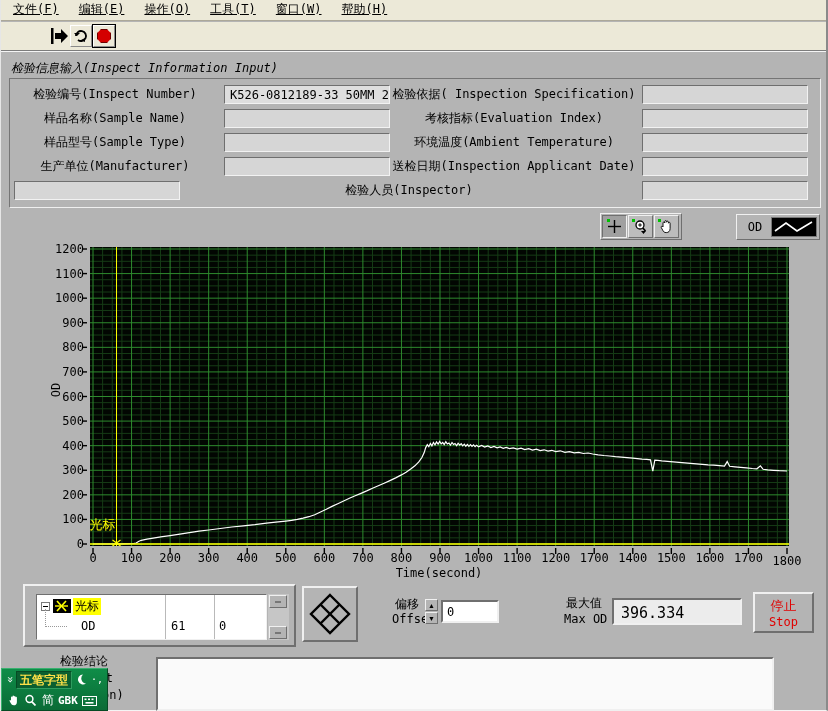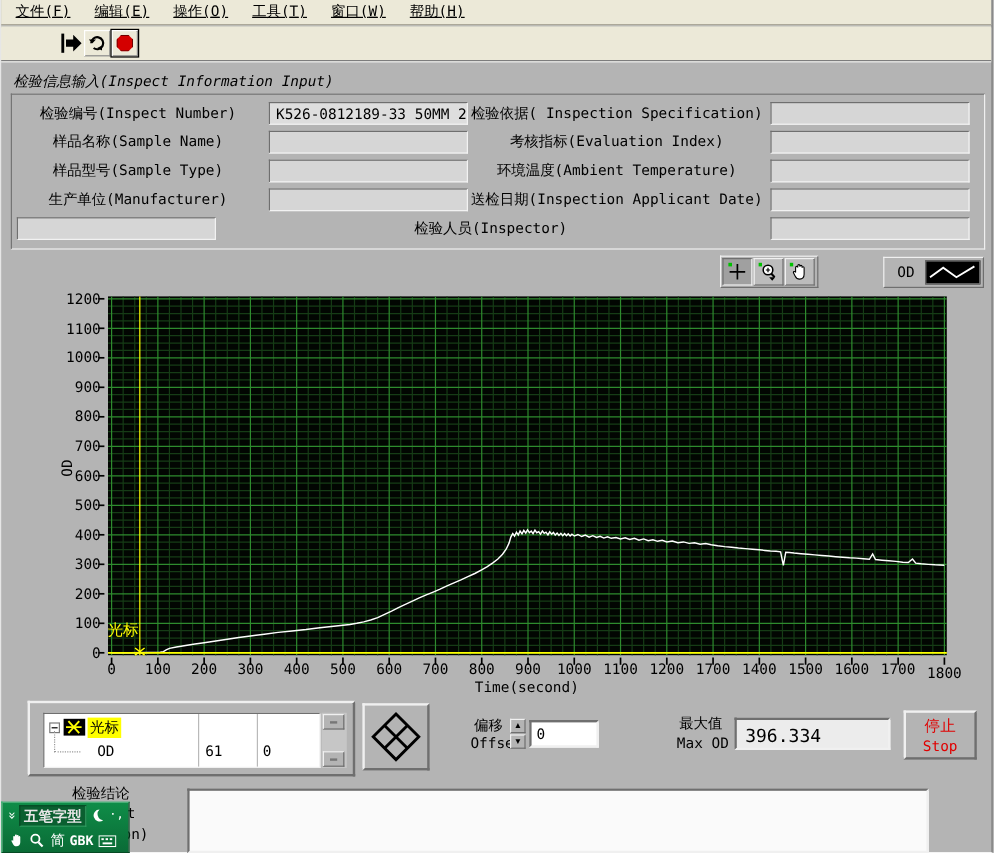--- a/index.html
+++ b/index.html
@@ -92,21 +92,21 @@
   #conclusion-box { position:absolute; left:155px; top:657px; width:618px; height:54px; background:#fafafa;
                     border:2px solid; border-color:#6f6f6f #f0f0f0 #f0f0f0 #6f6f6f; resize:none; outline:none; font-family:inherit; }
 
   
   #ime { position:absolute; left:0; top:668px; width:107px; height:43px; z-index:10;
          background:linear-gradient(#0f8d48,#0a6b36); border:1px solid; border-color:#39b06f #064a24 #064a24 #39b06f;
          color:#fff; }
   #ime .row { display:flex; align-items:center; height:21px; padding-left:2px; }
   #ime-chevrons { width:12px; font-size:11px; transform:rotate(90deg); text-align:center; }
   #ime-name { background:#0a5f30; border:1px solid; border-color:#064a24 #2f9c5f #2f9c5f #064a24;
-              color:#e5e5e5; padding:0 3px; height:18px; line-height:17px; font-weight:bold; }
+              color:#fde047; padding:0 3px; height:18px; line-height:17px; font-weight:bold; }
   .ime-ico { margin-left:4px; display:flex; align-items:center; }
   #ime-gbk { font-size:11px; font-weight:bold; margin-left:4px; }
   #ime-mode { margin-left:5px; }
 </style>
 </head>
 <body>
 
 <div id="win">
 
   <div id="menubar">

